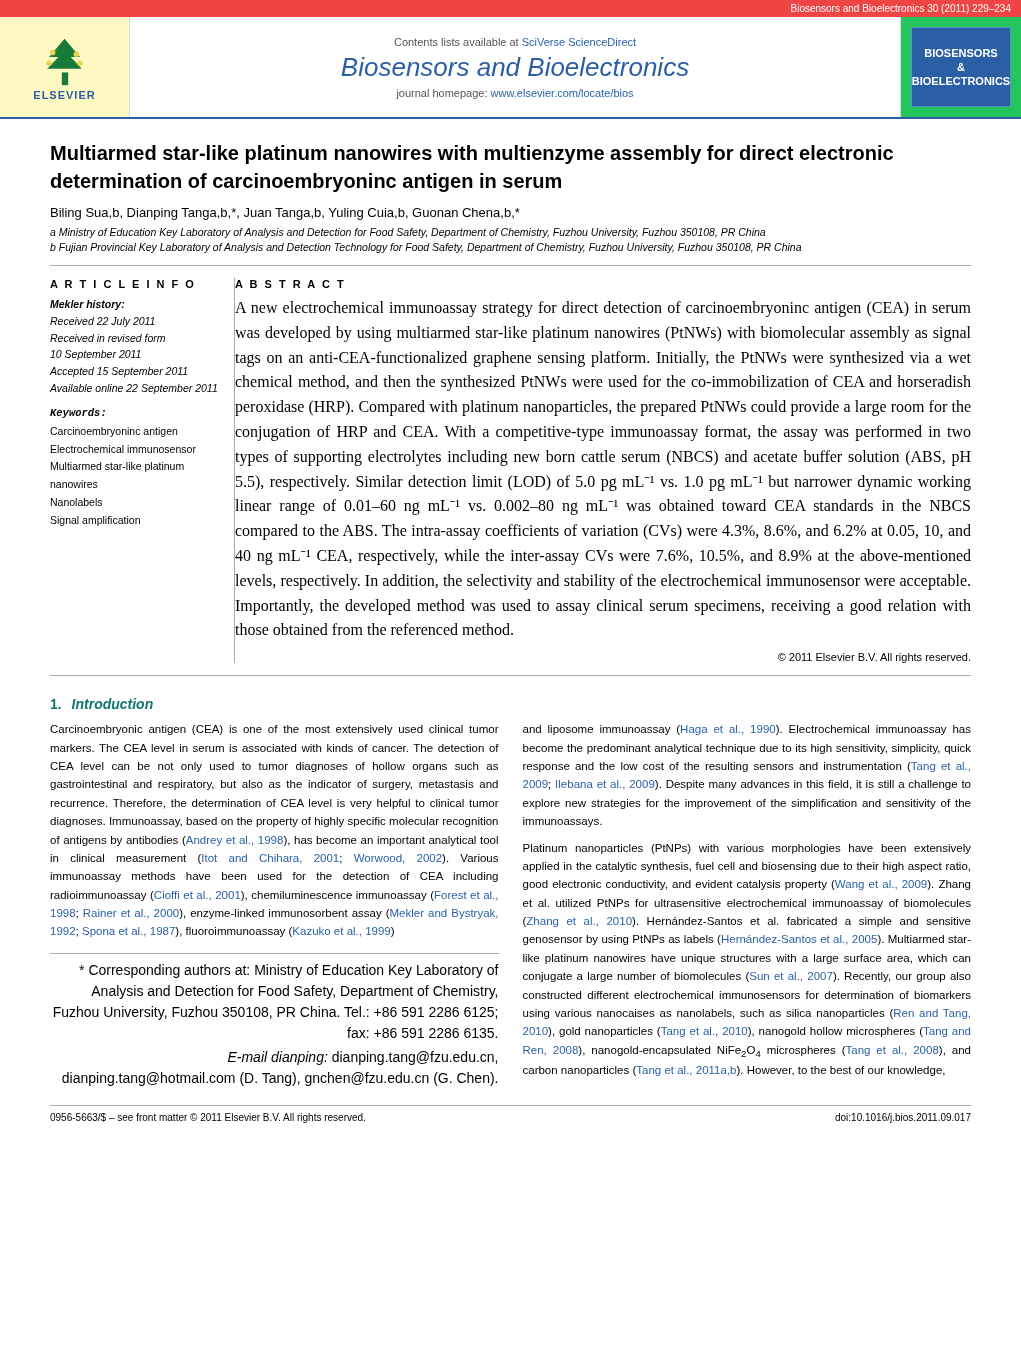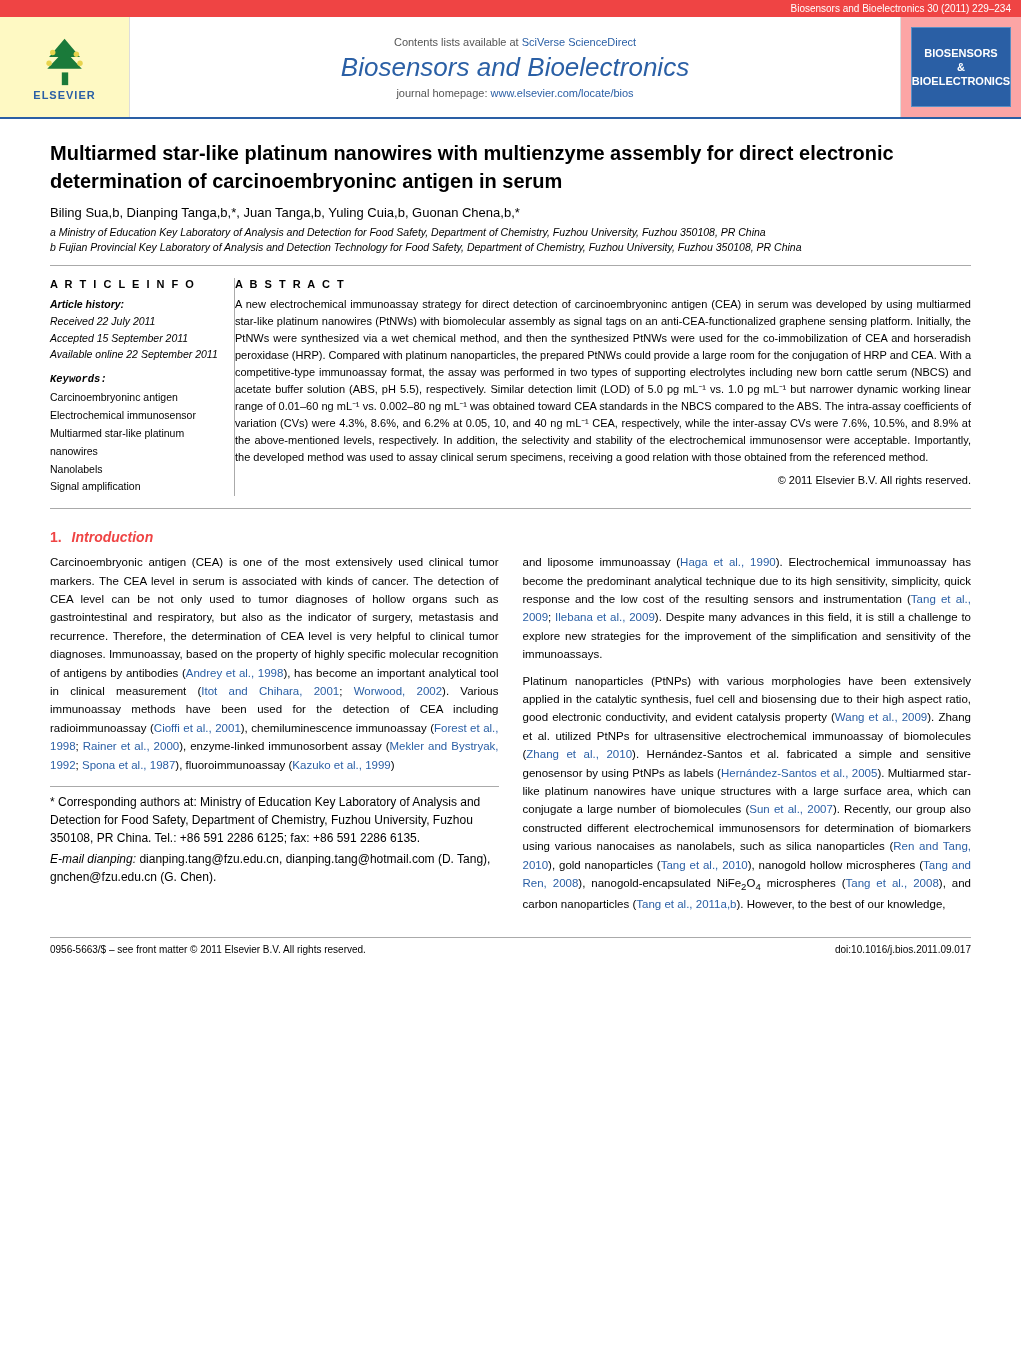--- a/index.html
+++ b/index.html
@@ -77,21 +77,21 @@
       color: #555;
       font-family: Arial, sans-serif;
       margin-top: 4px;
     }
     .journal-homepage a {
       color: #2a5fa5;
       text-decoration: none;
     }
     .header-right {
       width: 120px;
-      background: #fca5a5;
+      background: #22c55e;
       display: flex;
       align-items: center;
       justify-content: center;
       padding: 5px;
     }
     .journal-badge {
       background: #2a5fa5;
       color: #fff;
       font-size: 9px;
       font-family: Arial, sans-serif;
@@ -170,40 +170,40 @@
       font-style: italic;
       font-family: Liberation Mono, monospace;
       margin-bottom: 4px;
     }
     .keywords-list {
       font-size: 10.5px;
       line-height: 1.7;
       font-family: Arial, sans-serif;
     }
     .abstract-text {
-      font-size: 11px;
+      font-size: 16px;
       line-height: 1.55;
       text-align: justify;
-      font-family: Liberation Sans, sans-serif;
+      font-family: Liberation Serif, serif;
     }
     .copyright {
       text-align: right;
       font-size: 11px;
       margin-top: 8px;
       font-family: Arial, sans-serif;
     }
     .intro-section {
       margin-top: 20px;
     }
     .section-title {
       font-size: 14px;
       font-weight: bold;
       font-family: Arial, sans-serif;
       margin-bottom: 8px;
-      color: #ef4444;
+      color: #0f766e;
     }
     .body-two-col {
       display: flex;
       gap: 24px;
       margin-top: 6px;
     }
     .body-left {
       flex: 1;
     }
     .body-right {
@@ -217,23 +217,24 @@
       margin-bottom: 8px;
     }
     .body-text a, .body-text .ref {
       color: #2a5fa5;
       text-decoration: none;
     }
     .footnote-section {
       border-top: 1px solid #aaa;
       margin-top: 12px;
       padding-top: 6px;
-      font-size: 12px;
+      font-size: 14px;
       line-height: 1.5;
       font-family: Arial, sans-serif;
+      text-align: right;
     }
     .bottom-bar {
       border-top: 1px solid #aaa;
       margin-top: 16px;
       padding-top: 6px;
       font-size: 10px;
       font-family: Arial, sans-serif;
       display: flex;
       justify-content: space-between;
       align-items: flex-end;
@@ -296,22 +297,24 @@
   <div class="affiliation">b Fujian Provincial Key Laboratory of Analysis and Detection Technology for Food Safety, Department of Chemistry, Fuzhou University, Fuzhou 350108, PR China</div>
 
   <hr class="divider-line">
 
   <div class="two-col">
 
     <div class="left-col">
       <div class="section-heading">A R T I C L E   I N F O</div>
 
       <div class="article-history">
-        <div style="font-weight:bold;">Article history:</div>
+        <div style="font-weight:bold;">Mekler history:</div>
         <div>Received 22 July 2011</div>
+        <div style="white-space:pre-line;">Received in revised form
+10 September 2011</div>
         <div>Accepted 15 September 2011</div>
         <div>Available online 22 September 2011</div>
       </div>
 
       <div class="keywords-section">
         <div class="keywords-title">Keywords:</div>
         <div class="keywords-list">
           <div>Carcinoembryoninc antigen</div>
           <div>Electrochemical immunosensor</div>
           <div>Multiarmed star-like platinum nanowires</div>

